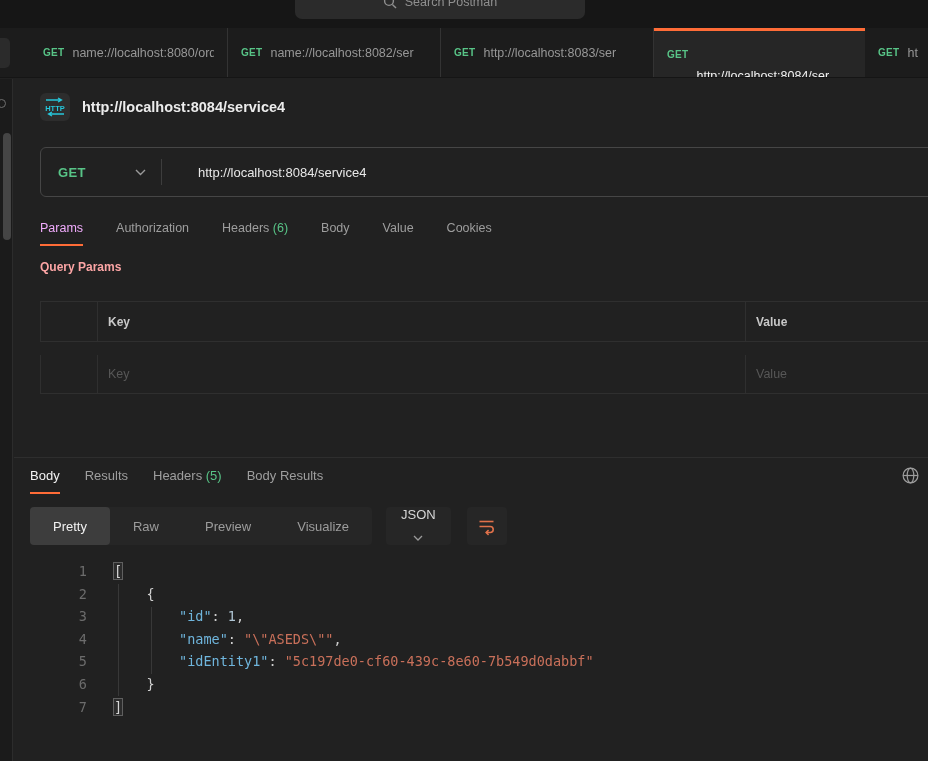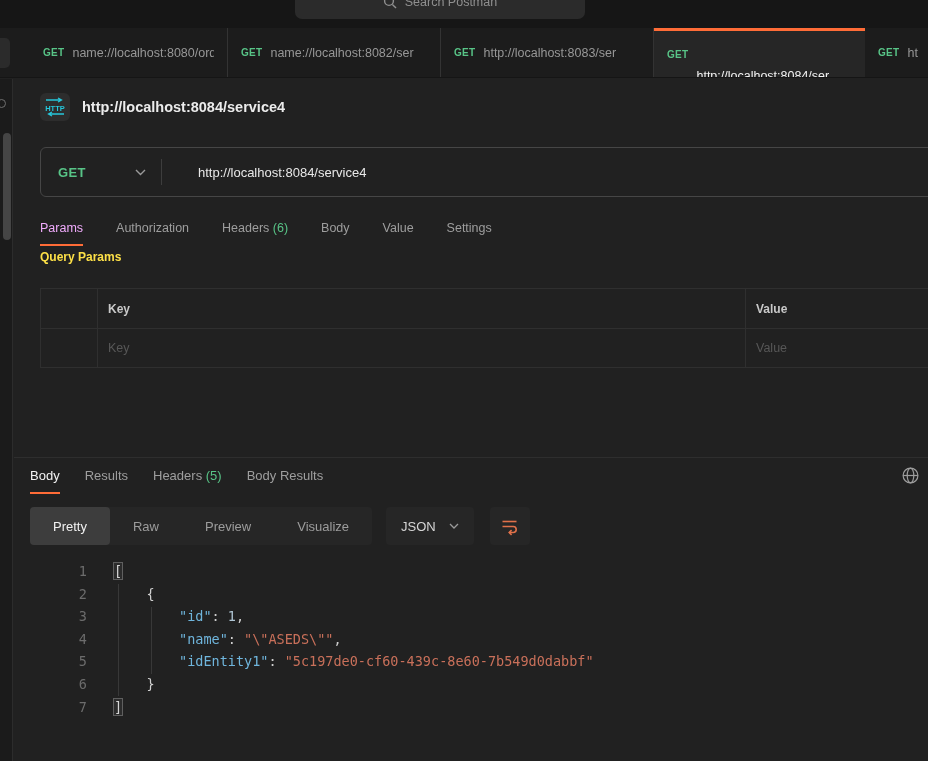--- a/index.html
+++ b/index.html
@@ -42,44 +42,44 @@
   }
   .method-select { width:120px; height:100%; display:flex; align-items:center; justify-content:space-between; padding:0 15px 0 17px; cursor:pointer; }
   .method-select .m { color:#58c487; font-weight:700; font-size:13px; letter-spacing:.4px; }
   .v-divider { width:1px; height:26px; background:#3d3d3d; }
   .url-text { padding-left:36px; font-size:13px; color:#e8e8e8; font-weight:500; }
   
   .req-tabs { position:absolute; left:26px; top:135px; display:flex; column-gap:33px; }
   .req-tab { font-size:12.5px; color:#9e9e9e; padding:8px 0 9px; cursor:pointer; }
   .req-tab .count { color:#58c487; }
   .req-tab.active { color:#f0abfc; border-bottom:2px solid #ff6c37; }
-  .qp-title { position:absolute; left:26px; top:172px; font-size:12px; font-weight:700; color:#fde047; }
+  .qp-title { position:absolute; left:26px; top:182px; font-size:12px; font-weight:700; color:#fca5a5; }
   
   .qp-table { position:absolute; left:26px; top:210px; right:0; }
-  .qp-row { display:flex; height:41px; border:1px solid #2f2f2f; border-right:none; }
+  .qp-row { display:flex; height:41px; border:1px solid #2f2f2f; border-right:none;margin-top:13px; }
   .qp-row.body-row { height:39px; border-top:none; }
   .qp-cell { display:flex; align-items:center; padding-left:10px; }
   .c-check { width:57px; border-right:1px solid #2f2f2f; padding-left:0; }
   .c-key { width:648px; border-right:1px solid #2f2f2f; }
   .c-val { flex:1; }
   .qp-head { font-size:12px; font-weight:700; color:#c8c8c8; }
   .qp-input { width:95%; background:transparent; border:none; outline:none; color:#e6e6e6; font-size:12.5px; font-family:"Liberation Sans",sans-serif; }
   .qp-input::placeholder { color:#575757; }
   
   .resp-divider { position:absolute; left:0; right:0; top:379px; border-top:1px solid #2e2e2e; }
   .resp-tabs { position:absolute; left:16px; top:390px; display:flex; column-gap:25px; }
   .resp-tab { font-size:13px; color:#9e9e9e; padding-bottom:9px; cursor:pointer; }
   .resp-tab .count { color:#58c487; }
   .resp-tab.active { color:#f2f2f2; border-bottom:2px solid #ff6c37; }
   .globe-btn { position:absolute; right:8px; top:388px; cursor:pointer; }
   .resp-controls { position:absolute; left:16px; top:429px; display:flex; align-items:center; }
   .segmented { display:flex; background:#262626; border-radius:4px; height:38px; }
   .seg-item { display:flex; align-items:center; padding:0 23px; font-size:13px; color:#9c9c9c; cursor:pointer; }
   .seg-item.active { background:#3d3d3d; border-radius:4px; color:#f2f2f2; font-weight:500; }
-  .json-dd { margin-left:14px; height:38px; background:#262626; border-radius:4px; display:flex; align-items:center; padding:0 15px; gap:13px; font-size:13px; color:#d6d6d6; cursor:pointer; }
+  .json-dd { margin-left:14px; height:38px; background:#262626; border-radius:4px; display:flex; align-items:center; padding:0 15px; gap:13px; font-size:13px; color:#d6d6d6; cursor:pointer;flex-direction:column; }
   .wrap-btn { margin-left:16px; width:40px; height:38px; background:#262626; border-radius:4px; display:flex; align-items:center; justify-content:center; cursor:pointer; }
   
   .code-area { position:absolute; left:0; top:482px; right:0; bottom:0;
     font-family:"DejaVu Sans Mono", monospace; font-size:13.5px; line-height:22.6px; }
   .code-line { display:flex; }
   .ln { width:73px; text-align:right; color:#6c6c6c; flex-shrink:0; user-select:none; }
   .code { padding-left:27px; white-space:pre; color:#d0d0d0; }
   .tok-key { color:#6fb5dc; }
   .tok-num { color:#b0c6d4; }
   .tok-str { color:#c9705a; }
@@ -156,21 +156,21 @@
     <div class="v-divider"></div>
     <div class="url-text">http://localhost:8084/service4</div>
   </div>
 
   <div class="req-tabs" id="req-tabs">
       <div class="req-tab active"><span>Params</span></div>
       <div class="req-tab"><span>Authorization</span></div>
       <div class="req-tab"><span>Headers </span><span class="count">(6)</span></div>
       <div class="req-tab"><span>Body</span></div>
       <div class="req-tab"><span>Value</span></div>
-      <div class="req-tab"><span>Settings</span></div>
+      <div class="req-tab"><span>Cookies</span></div>
     </div>
 
   <div class="qp-title">Query Params</div>
 
   <div class="qp-table">
     <div class="qp-row">
       <div class="qp-cell c-check"></div>
       <div class="qp-cell c-key qp-head">Key</div>
       <div class="qp-cell c-val qp-head">Value</div>
     </div>

